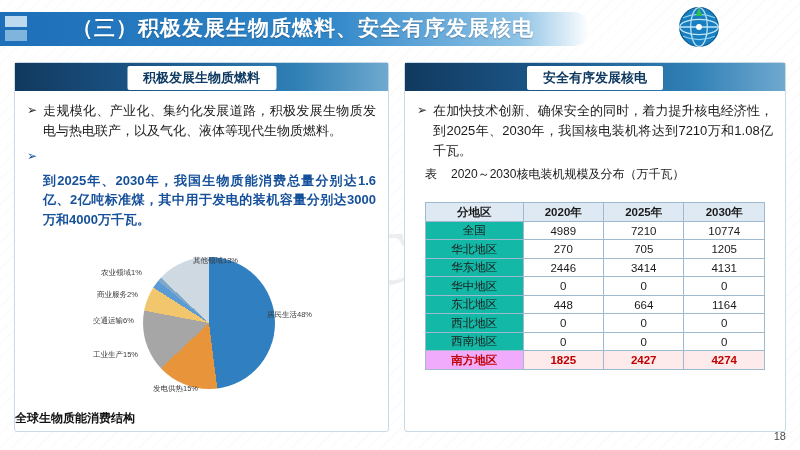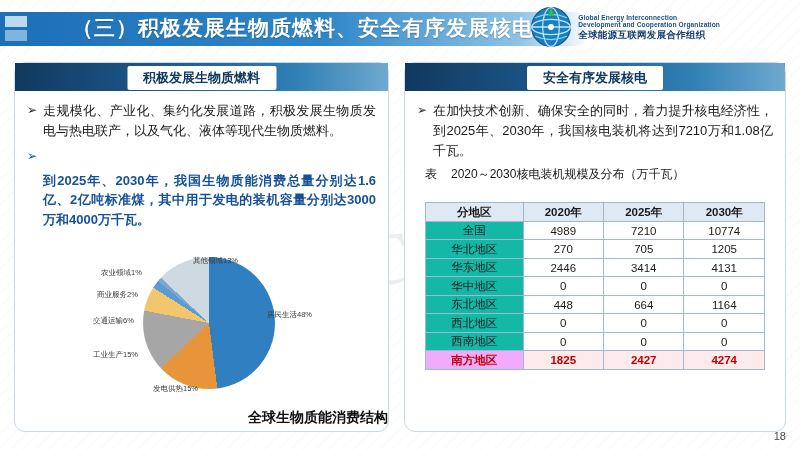--- a/index.html
+++ b/index.html
@@ -57,21 +57,21 @@
   .logo-globe{ width:42px;height:42px; }
   .logo-text{ line-height:1.18; }
   .logo-en{ font-size:6.6px; color:#1a4f86; font-weight:bold; letter-spacing:0.1px; }
   .logo-cn{ font-size:9.5px; color:#123d6b; font-weight:bold; letter-spacing:0.3px; }
 
   
   .panel{
     position:absolute;
     background:#ffffff;
     border:1px solid #c9d9e6;
-    border-radius:11px;
+    border-radius:3px;
   }
   .panel.left{ left:14px; top:62px; width:375px; height:370px; }
   .panel.right{ left:404px; top:62px; width:382px; height:370px; }
 
   .panel-head{
     position:absolute; left:0; top:0; width:100%; height:28px;
     background:linear-gradient(90deg,#11395f 0%, #1d5a8d 40%, #2f7fb5 75%, #6fa9cf 100%);
   }
   .panel-head .cap{
     position:absolute; left:50%; top:3px; transform:translateX(-50%);
@@ -87,22 +87,22 @@
   .bullet .txt.blue{ color:#15509a; font-weight:bold;margin-top:24px; }
 
   
   .chart-wrap{ position:absolute; left:0; right:0; bottom:6px; height:170px; }
   .pie-box{ position:relative; width:100%; height:148px; }
   .pie{
     position:absolute; left:128px; top:2px; width:132px; height:132px; border-radius:50%;
   }
   .pie-label{ position:absolute; font-size:7.5px; color:#3a3a3a; line-height:1.15; text-align:center; white-space:nowrap;}
   .chart-caption{
-    position:absolute; left:0; right:0; bottom:-2px; text-align:right;
-    font-size:14px; font-weight:bold; color:#111;
+    position:absolute; left:0; right:0; bottom:-2px; text-align:left;
+    font-size:12px; font-weight:bold; color:#111;
   }
 
   
   .tbl-title{ font-size:12px; color:#1a1a1a; margin:4px 0 19px 8px; }
   .tbl-title .lbl{ margin-right:14px; }
   table.nuke{
     border-collapse:collapse; width:340px; margin:0 auto;
     background:#ffffff;
   }
   table.nuke th, table.nuke td{
@@ -142,25 +142,20 @@
       <circle cx="50" cy="50" r="46" fill="#1a7fc1"></circle>
       <circle cx="50" cy="50" r="46" fill="none" stroke="#0d5a91" stroke-width="3"></circle>
       <ellipse cx="50" cy="50" rx="46" ry="18" fill="none" stroke="#bfe6f7" stroke-width="3"></ellipse>
       <ellipse cx="50" cy="50" rx="20" ry="46" fill="none" stroke="#bfe6f7" stroke-width="3"></ellipse>
       <line x1="4" y1="50" x2="96" y2="50" stroke="#bfe6f7" stroke-width="3"></line>
       <path d="M12 28 Q50 12 88 28" fill="none" stroke="#8fd4f0" stroke-width="2.5"></path>
       <path d="M12 72 Q50 88 88 72" fill="none" stroke="#8fd4f0" stroke-width="2.5"></path>
       <circle cx="50" cy="50" r="7" fill="#ffffff"></circle>
       <path d="M50 4 L58 24 L42 24 Z" fill="#2fbf4e"></path>
     </svg>
-    <div class="logo-text">
-      <div class="logo-en">Global Energy Interconnection</div>
-      <div class="logo-en">Development and Cooperation Organization</div>
-      <div class="logo-cn">全球能源互联网发展合作组织</div>
-    </div>
   </div>
 </div>
 
 <div class="panel left">
   <div class="panel-head">
     <div class="cap">积极发展生物质燃料</div>
   </div>
   <div class="panel-body">
 
     <div class="bullet">

